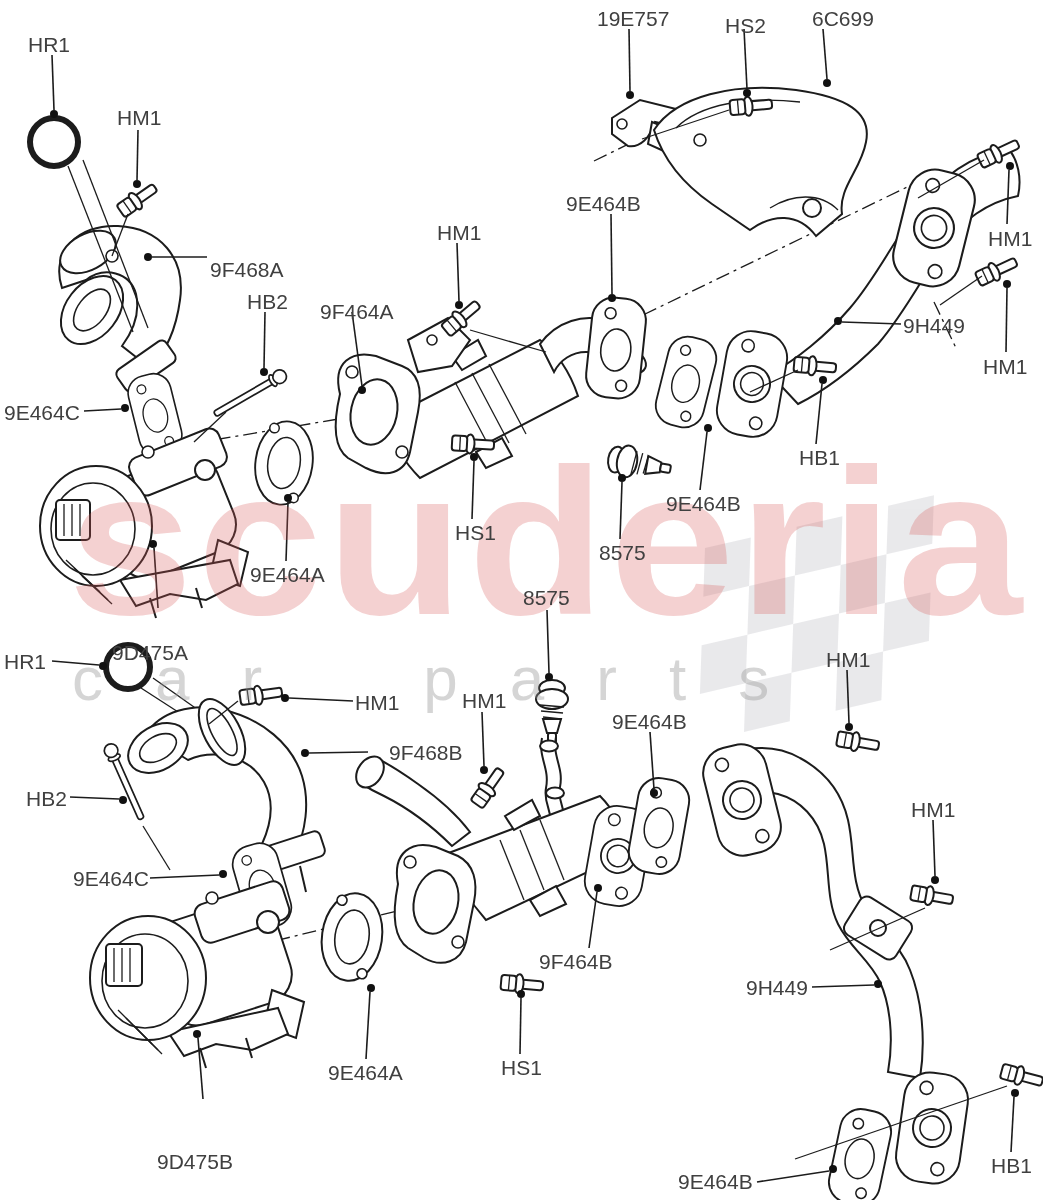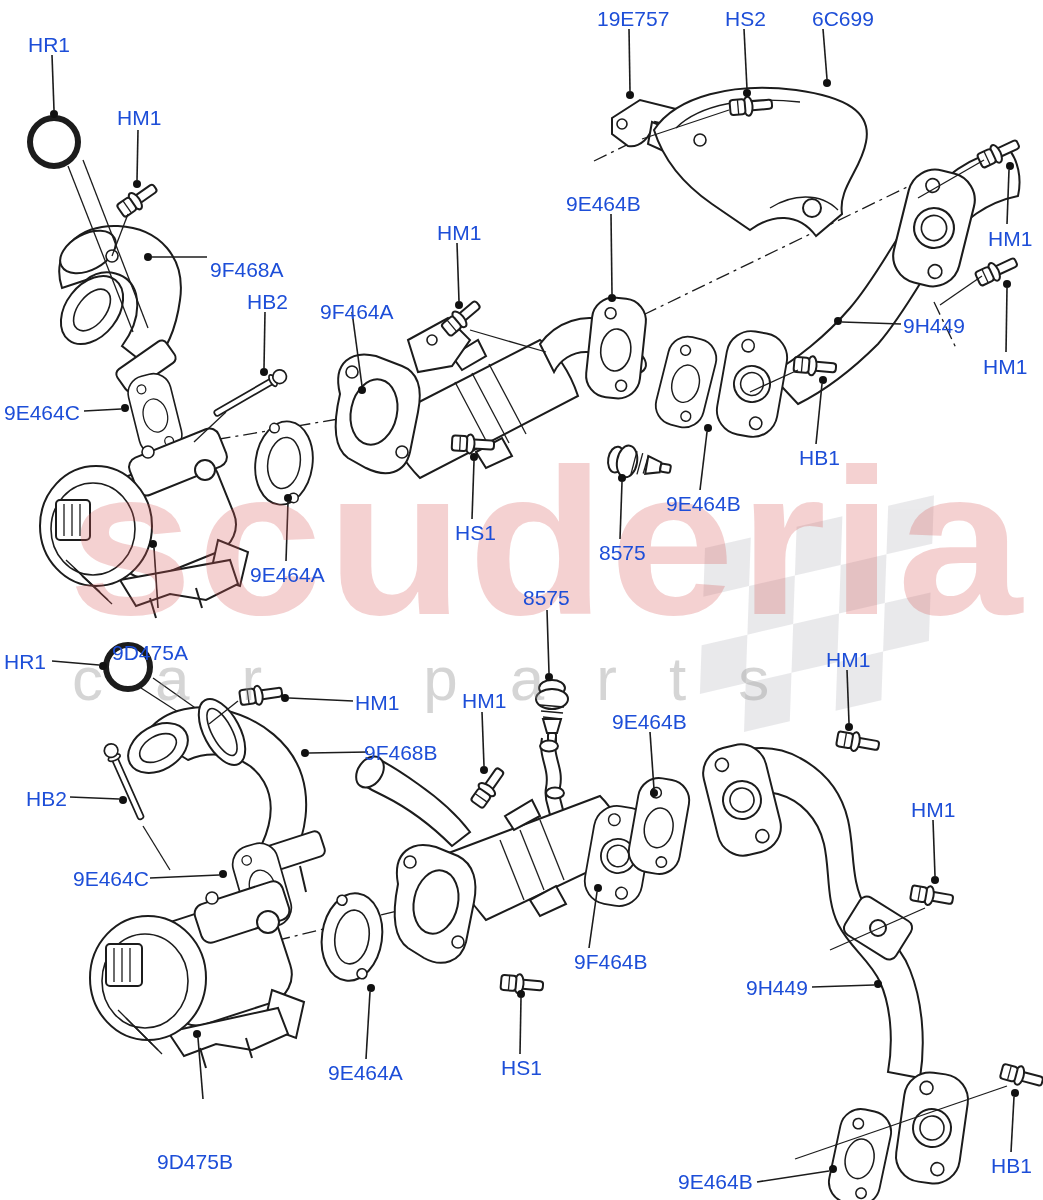--- a/index.html
+++ b/index.html
@@ -8,21 +8,21 @@
   #art{position:absolute;left:0;top:0;z-index:1;}
   .wm-brand{position:absolute;left:68px;top:438px;z-index:2;
             font-family:"Liberation Sans",sans-serif;font-weight:bold;
             font-size:208px;line-height:1;letter-spacing:4px;
             color:rgba(217,88,88,0.28);pointer-events:none;white-space:nowrap;
             transform:scaleX(1.08);transform-origin:left top;}
   .wm-tag{position:absolute;left:72px;top:648px;z-index:2;
           font-family:"Liberation Sans",sans-serif;font-size:62px;line-height:1;
           letter-spacing:52px;word-spacing:40px;color:rgba(150,150,150,0.40);
           pointer-events:none;white-space:nowrap;}
-  .lbl{position:absolute;z-index:3;font-size:21px;color:#1d4ed8;white-space:nowrap;cursor:pointer;}
+  .lbl{position:absolute;z-index:3;font-size:21px;color:#404040;white-space:nowrap;cursor:pointer;}
   
   .w{fill:#ffffff;stroke:#1c1c1c;stroke-width:2;}
   .wt{fill:#ffffff;stroke:#1c1c1c;stroke-width:1.6;}
   .ln{fill:none;stroke:#1c1c1c;stroke-width:2;}
   .thin{fill:none;stroke:#1c1c1c;stroke-width:1.3;}
   .ldr{stroke:#1c1c1c;stroke-width:1.6;}
   .dd{fill:none;stroke:#1c1c1c;stroke-width:1.3;stroke-dasharray:14 5 3 5;}
   .dot{fill:#111;stroke:none;}
 </style>
 </head>
@@ -375,43 +375,43 @@
 <div class="wm-tag">car parts</div>
 
 <div class="lbl" style="left:28px;top:33px">HR1</div>
 <div class="lbl" style="left:117px;top:106px">HM1</div>
 <div class="lbl" style="left:210px;top:258px">9F468A</div>
 <div class="lbl" style="left:247px;top:290px">HB2</div>
 <div class="lbl" style="left:320px;top:300px">9F464A</div>
 <div class="lbl" style="left:437px;top:221px">HM1</div>
 <div class="lbl" style="left:566px;top:192px">9E464B</div>
 <div class="lbl" style="left:597px;top:7px">19E757</div>
-<div class="lbl" style="left:725px;top:7px">HS2</div>
+<div class="lbl" style="left:725px;top:14px">HS2</div>
 <div class="lbl" style="left:812px;top:7px">6C699</div>
 <div class="lbl" style="left:988px;top:227px">HM1</div>
 <div class="lbl" style="left:903px;top:314px">9H449</div>
 <div class="lbl" style="left:983px;top:355px">HM1</div>
 <div class="lbl" style="left:4px;top:401px">9E464C</div>
 <div class="lbl" style="left:799px;top:446px">HB1</div>
 <div class="lbl" style="left:666px;top:492px">9E464B</div>
 <div class="lbl" style="left:455px;top:521px">HS1</div>
 <div class="lbl" style="left:599px;top:541px">8575</div>
 <div class="lbl" style="left:250px;top:563px">9E464A</div>
 <div class="lbl" style="left:112px;top:641px">9D475A</div>
 <div class="lbl" style="left:523px;top:586px">8575</div>
 <div class="lbl" style="left:4px;top:650px">HR1</div>
 <div class="lbl" style="left:355px;top:691px">HM1</div>
 <div class="lbl" style="left:462px;top:689px">HM1</div>
 <div class="lbl" style="left:612px;top:710px">9E464B</div>
 <div class="lbl" style="left:826px;top:648px">HM1</div>
-<div class="lbl" style="left:364px;top:741px">9F468B</div>
+<div class="lbl" style="left:389px;top:741px">9F468B</div>
 <div class="lbl" style="left:26px;top:787px">HB2</div>
 <div class="lbl" style="left:911px;top:798px">HM1</div>
 <div class="lbl" style="left:73px;top:867px">9E464C</div>
-<div class="lbl" style="left:574px;top:950px">9F464B</div>
+<div class="lbl" style="left:539px;top:950px">9F464B</div>
 <div class="lbl" style="left:746px;top:976px">9H449</div>
 <div class="lbl" style="left:328px;top:1061px">9E464A</div>
 <div class="lbl" style="left:501px;top:1056px">HS1</div>
 <div class="lbl" style="left:157px;top:1150px">9D475B</div>
 <div class="lbl" style="left:678px;top:1170px">9E464B</div>
 <div class="lbl" style="left:991px;top:1154px">HB1</div>
 
 </div>
 
 </body></html>

